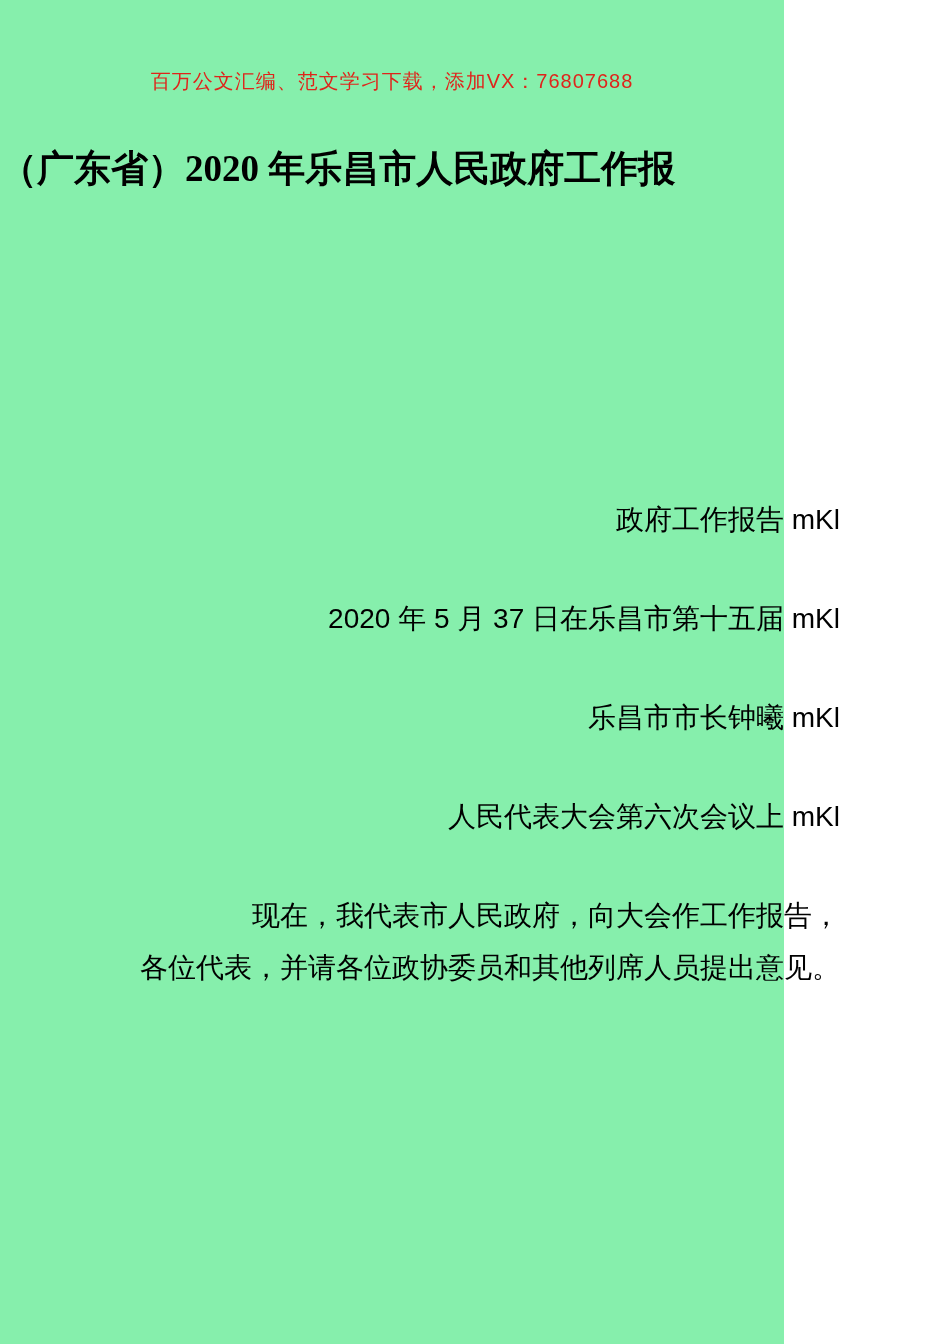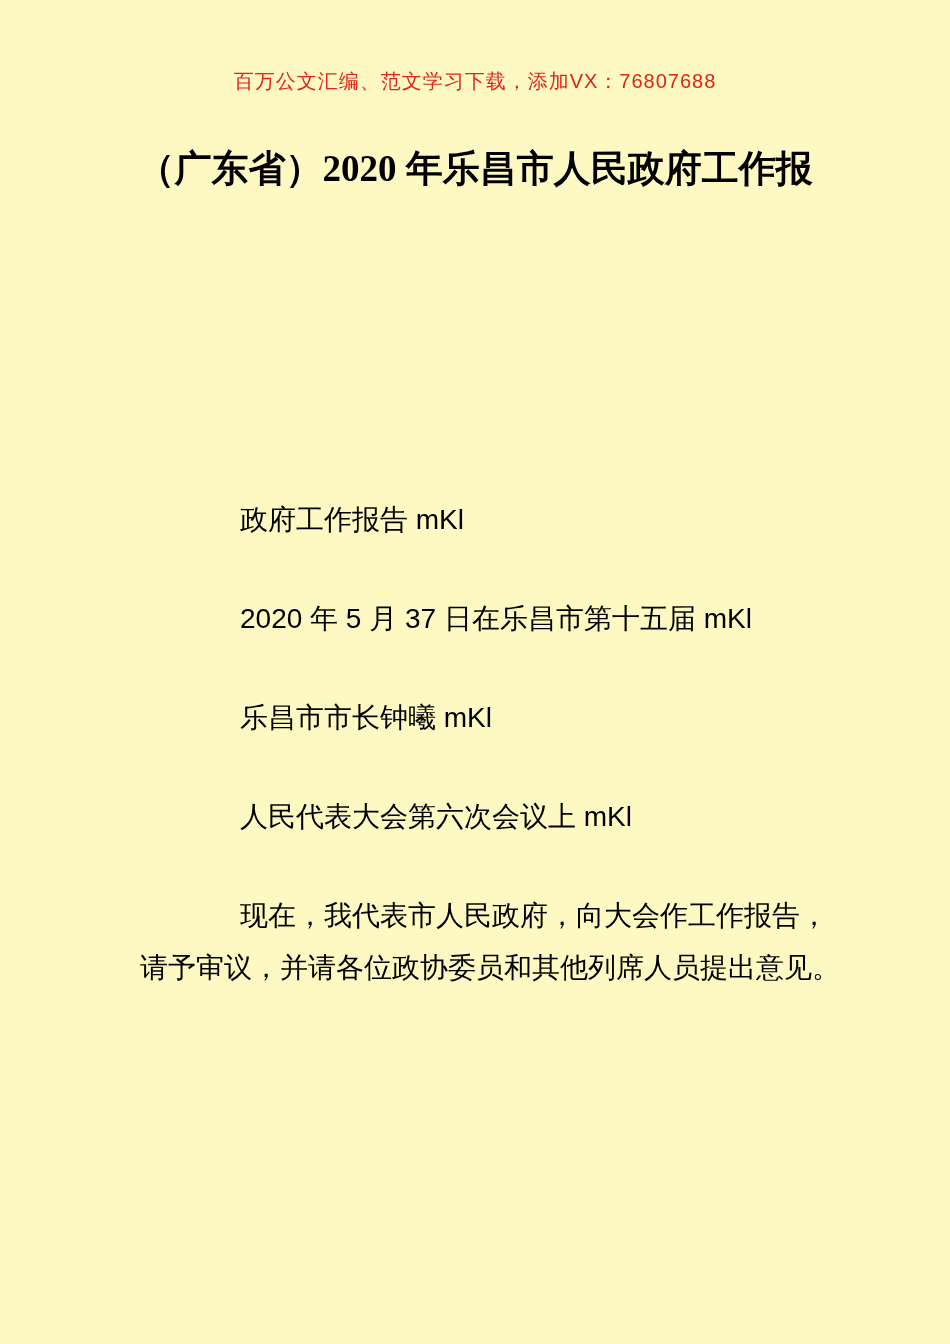--- a/index.html
+++ b/index.html
@@ -9,37 +9,36 @@
   }
   body {
     width: 950px;
     height: 1344px;
     overflow: hidden;
     position: relative;
     font-family: "Liberation Sans", "DejaVu Sans", sans-serif;
     color: #000000;
   }
   .doc-page {
-    width: 950px;
+    width: 784px;
     height: 1344px;
-    background: #fef9c3;
+    background: #86efac;
   }
   .promo-banner {
     padding-top: 66px;
     text-align: center;
     font-size: 20px;
     line-height: 30px;
     letter-spacing: 1px;
     color: #df241b;
     font-family: "Liberation Sans", "DejaVu Sans", sans-serif;
     white-space: nowrap;
   }
   .doc-title {
     margin: 48px 0 0 0;
-    text-align: center;
     font-family: "Liberation Serif", "DejaVu Serif", serif;
     font-weight: bold;
     font-size: 37px;
     line-height: 50px;
     color: #000000;
   }
   .doc-title .title-line {
     display: block;
     white-space: nowrap;
   }
@@ -47,20 +46,21 @@
     margin-top: 300px;
     padding-left: 140px;
     width: 700px;
     font-size: 28px;
     line-height: 52px;
     color: #000000;
   }
   .para {
     margin: 0 0 47px 0;
     padding: 0;
+    text-align: right;
   }
   .para:last-child {
     margin-bottom: 0;
   }
   .text-line {
     display: block;
     white-space: nowrap;
   }
   .text-line.indent {
     padding-left: 100px;
@@ -91,17 +91,17 @@
       <span class="text-line indent">乐昌市市长钟曦 mKl</span>
     </p>
 
     <p class="para">
       <span class="text-line indent">人民代表大会第六次会议上 mKl</span>
     </p>
 
 
     <p class="para">
       <span class="text-line indent">现在，我代表市人民政府，向大会作工作报告，</span>
-      <span class="text-line">请予审议，并请各位政协委员和其他列席人员提出意见。</span>
+      <span class="text-line">各位代表，并请各位政协委员和其他列席人员提出意见。</span>
     </p>
 
   </div>
 </div>
 
 </body></html>

